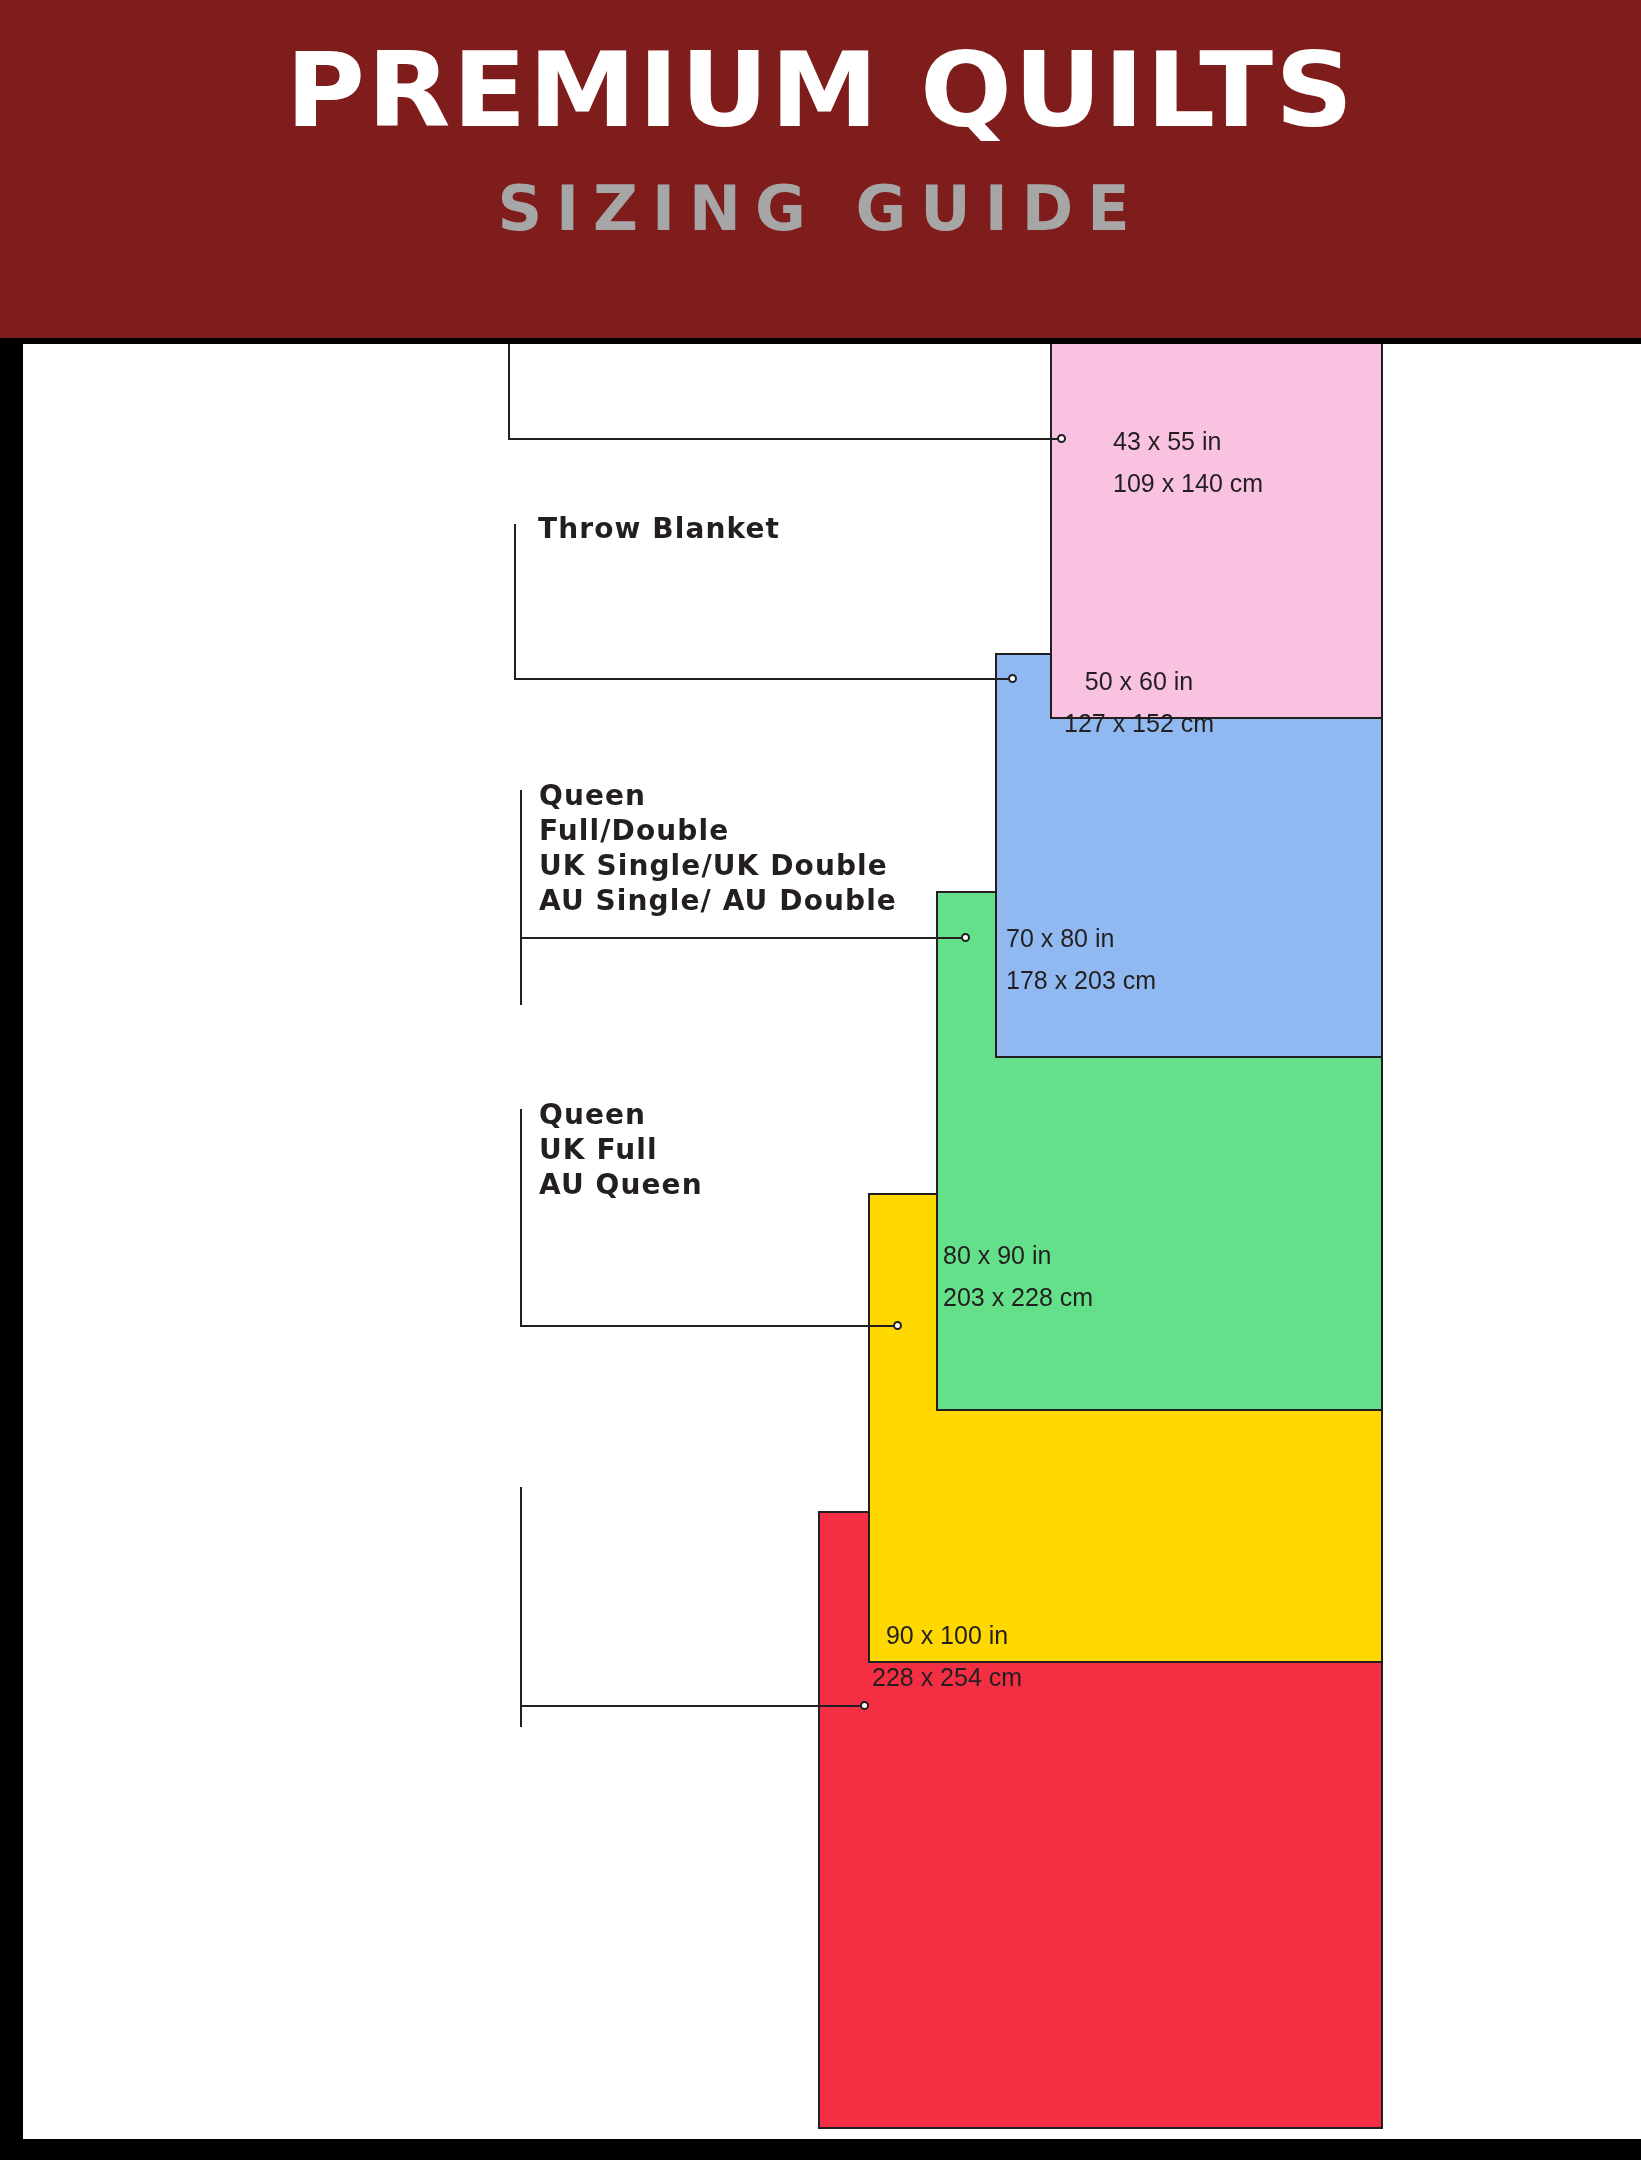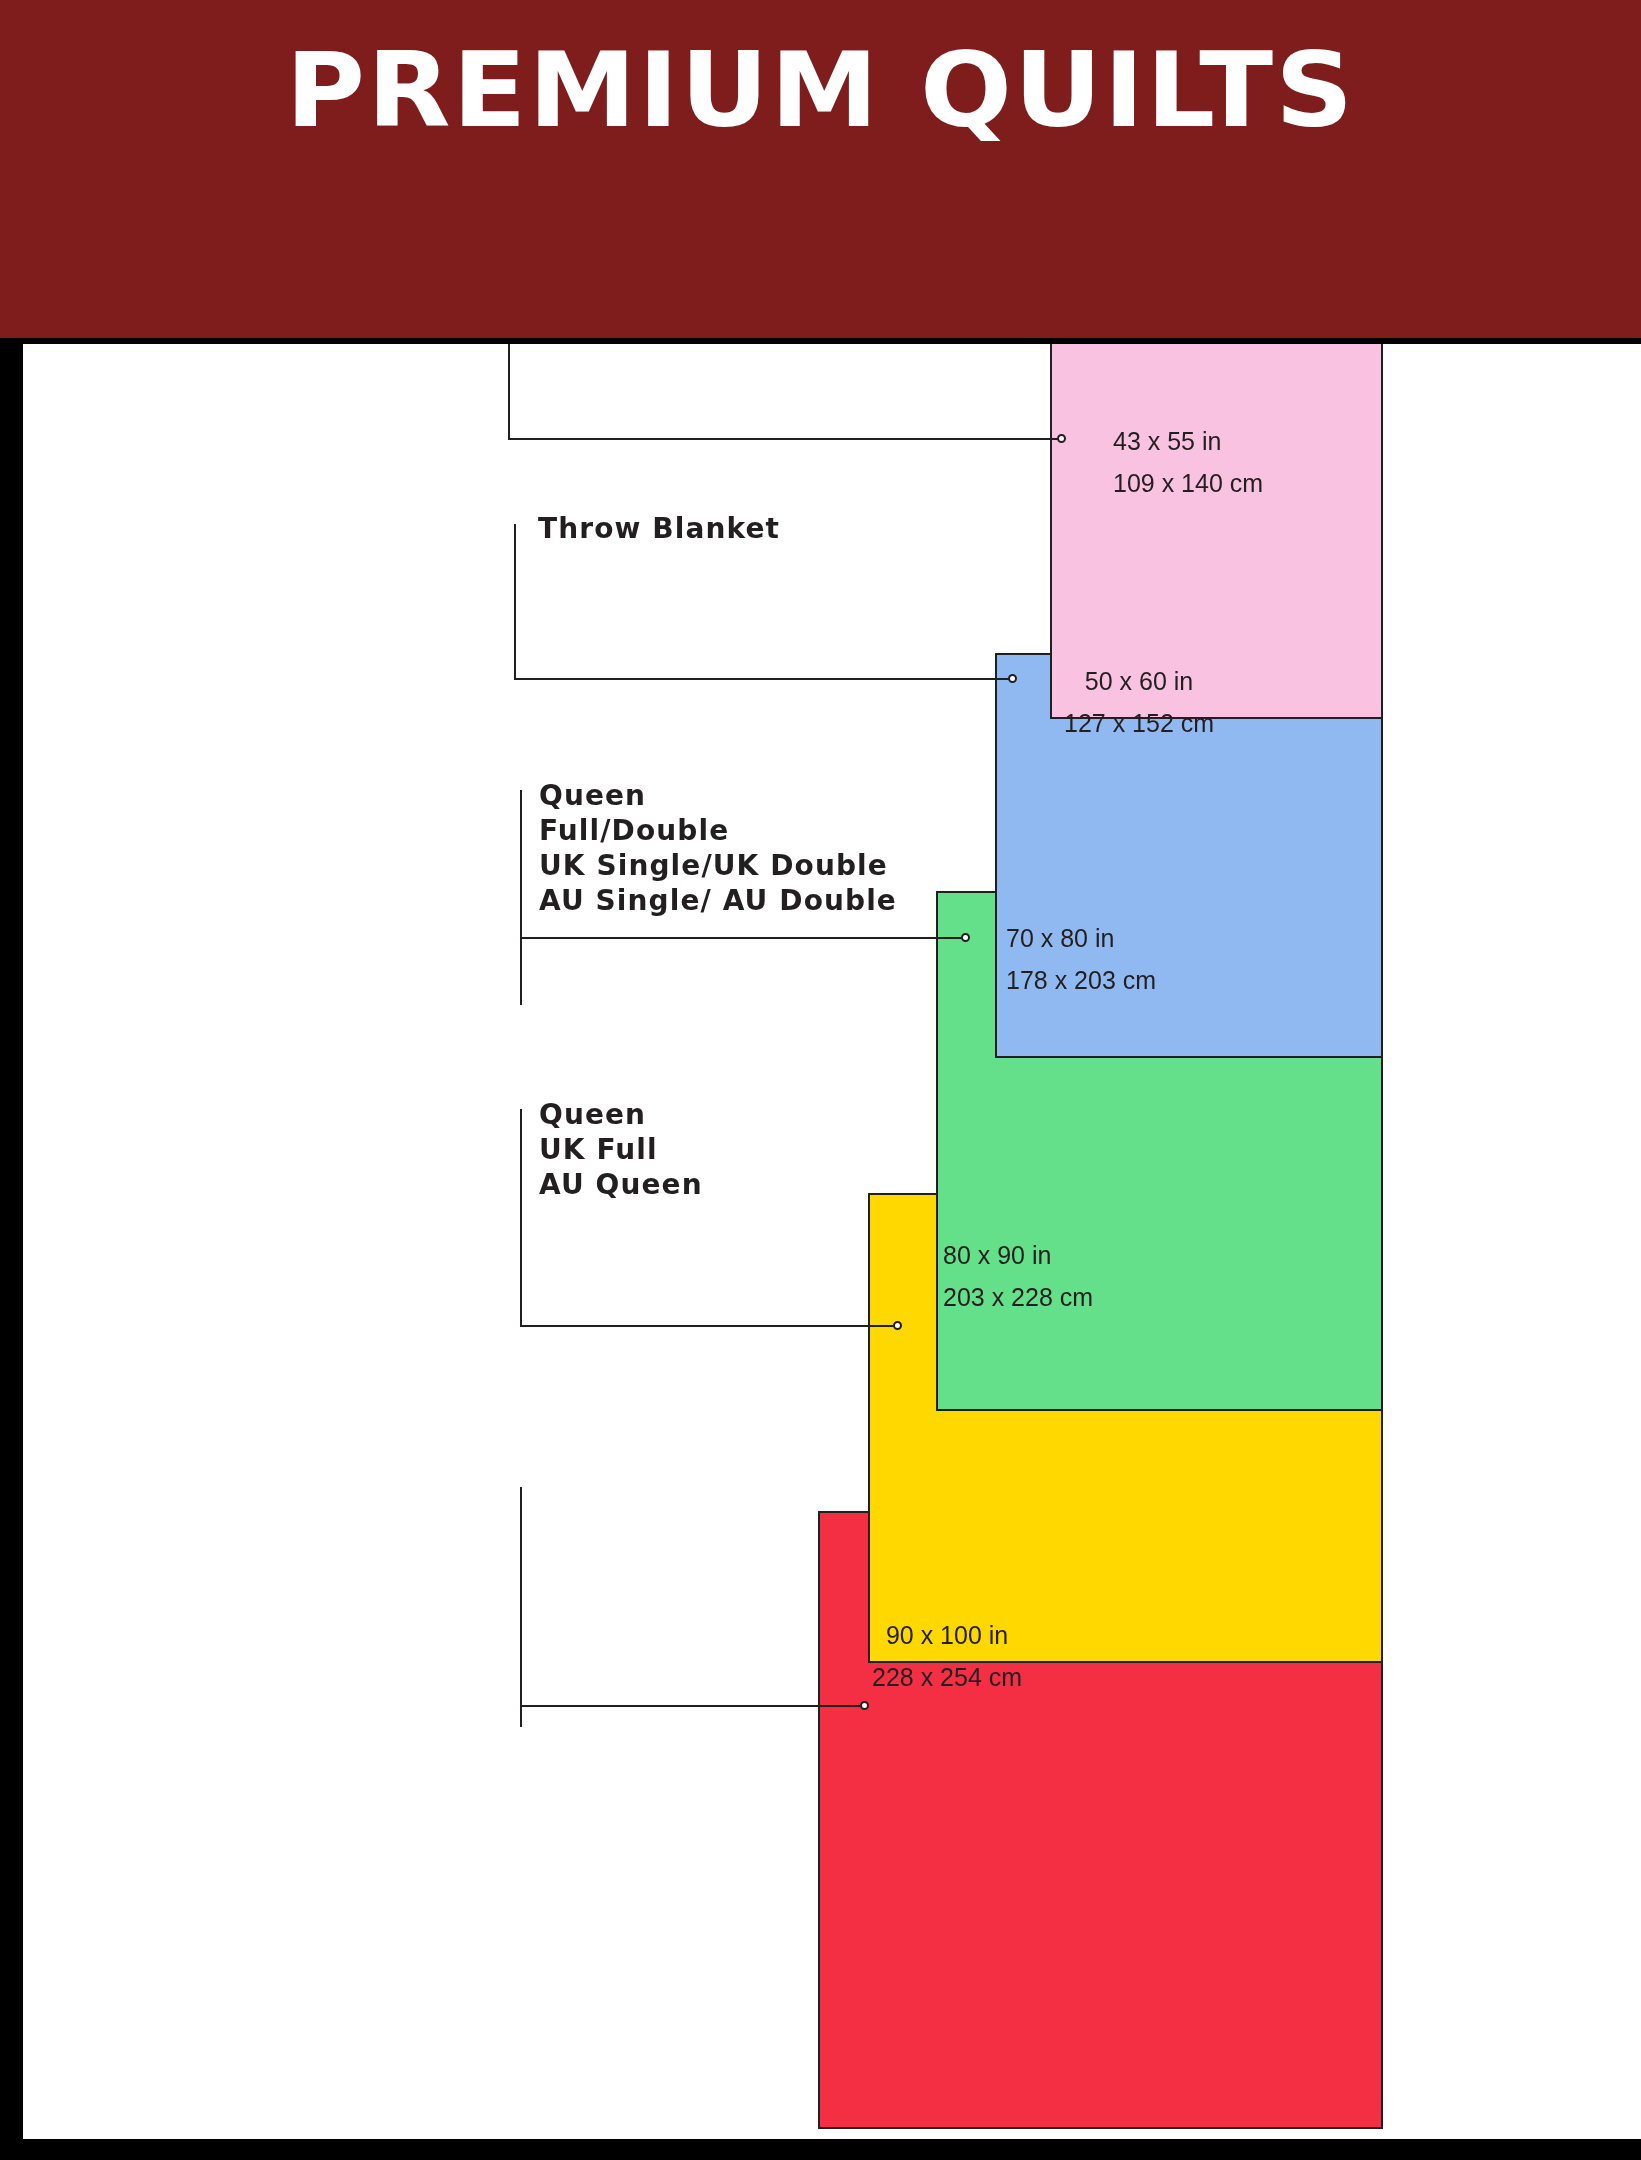--- a/index.html
+++ b/index.html
@@ -111,20 +111,21 @@
     font-size: 25px;
     line-height: 42px;
     white-space: nowrap;
   }
 </style>
 </head>
 <body>
 
 <div class="header">
   <div class="header-title">PREMIUM QUILTS</div>
+  <div class="header-sub">SIZING GUIDE</div>
 </div>
 
 <div class="canvas">
 
   <div class="block" style="left:795px; top:1167px; width:565px; height:618px; background:#f42f44;"></div>
 
   <div class="block" style="left:845px; top:849px; width:515px; height:470px; background:#ffd800;"></div>
 
   <div class="block" style="left:913px; top:547px; width:447px; height:520px; background:#63e089;"></div>
 

